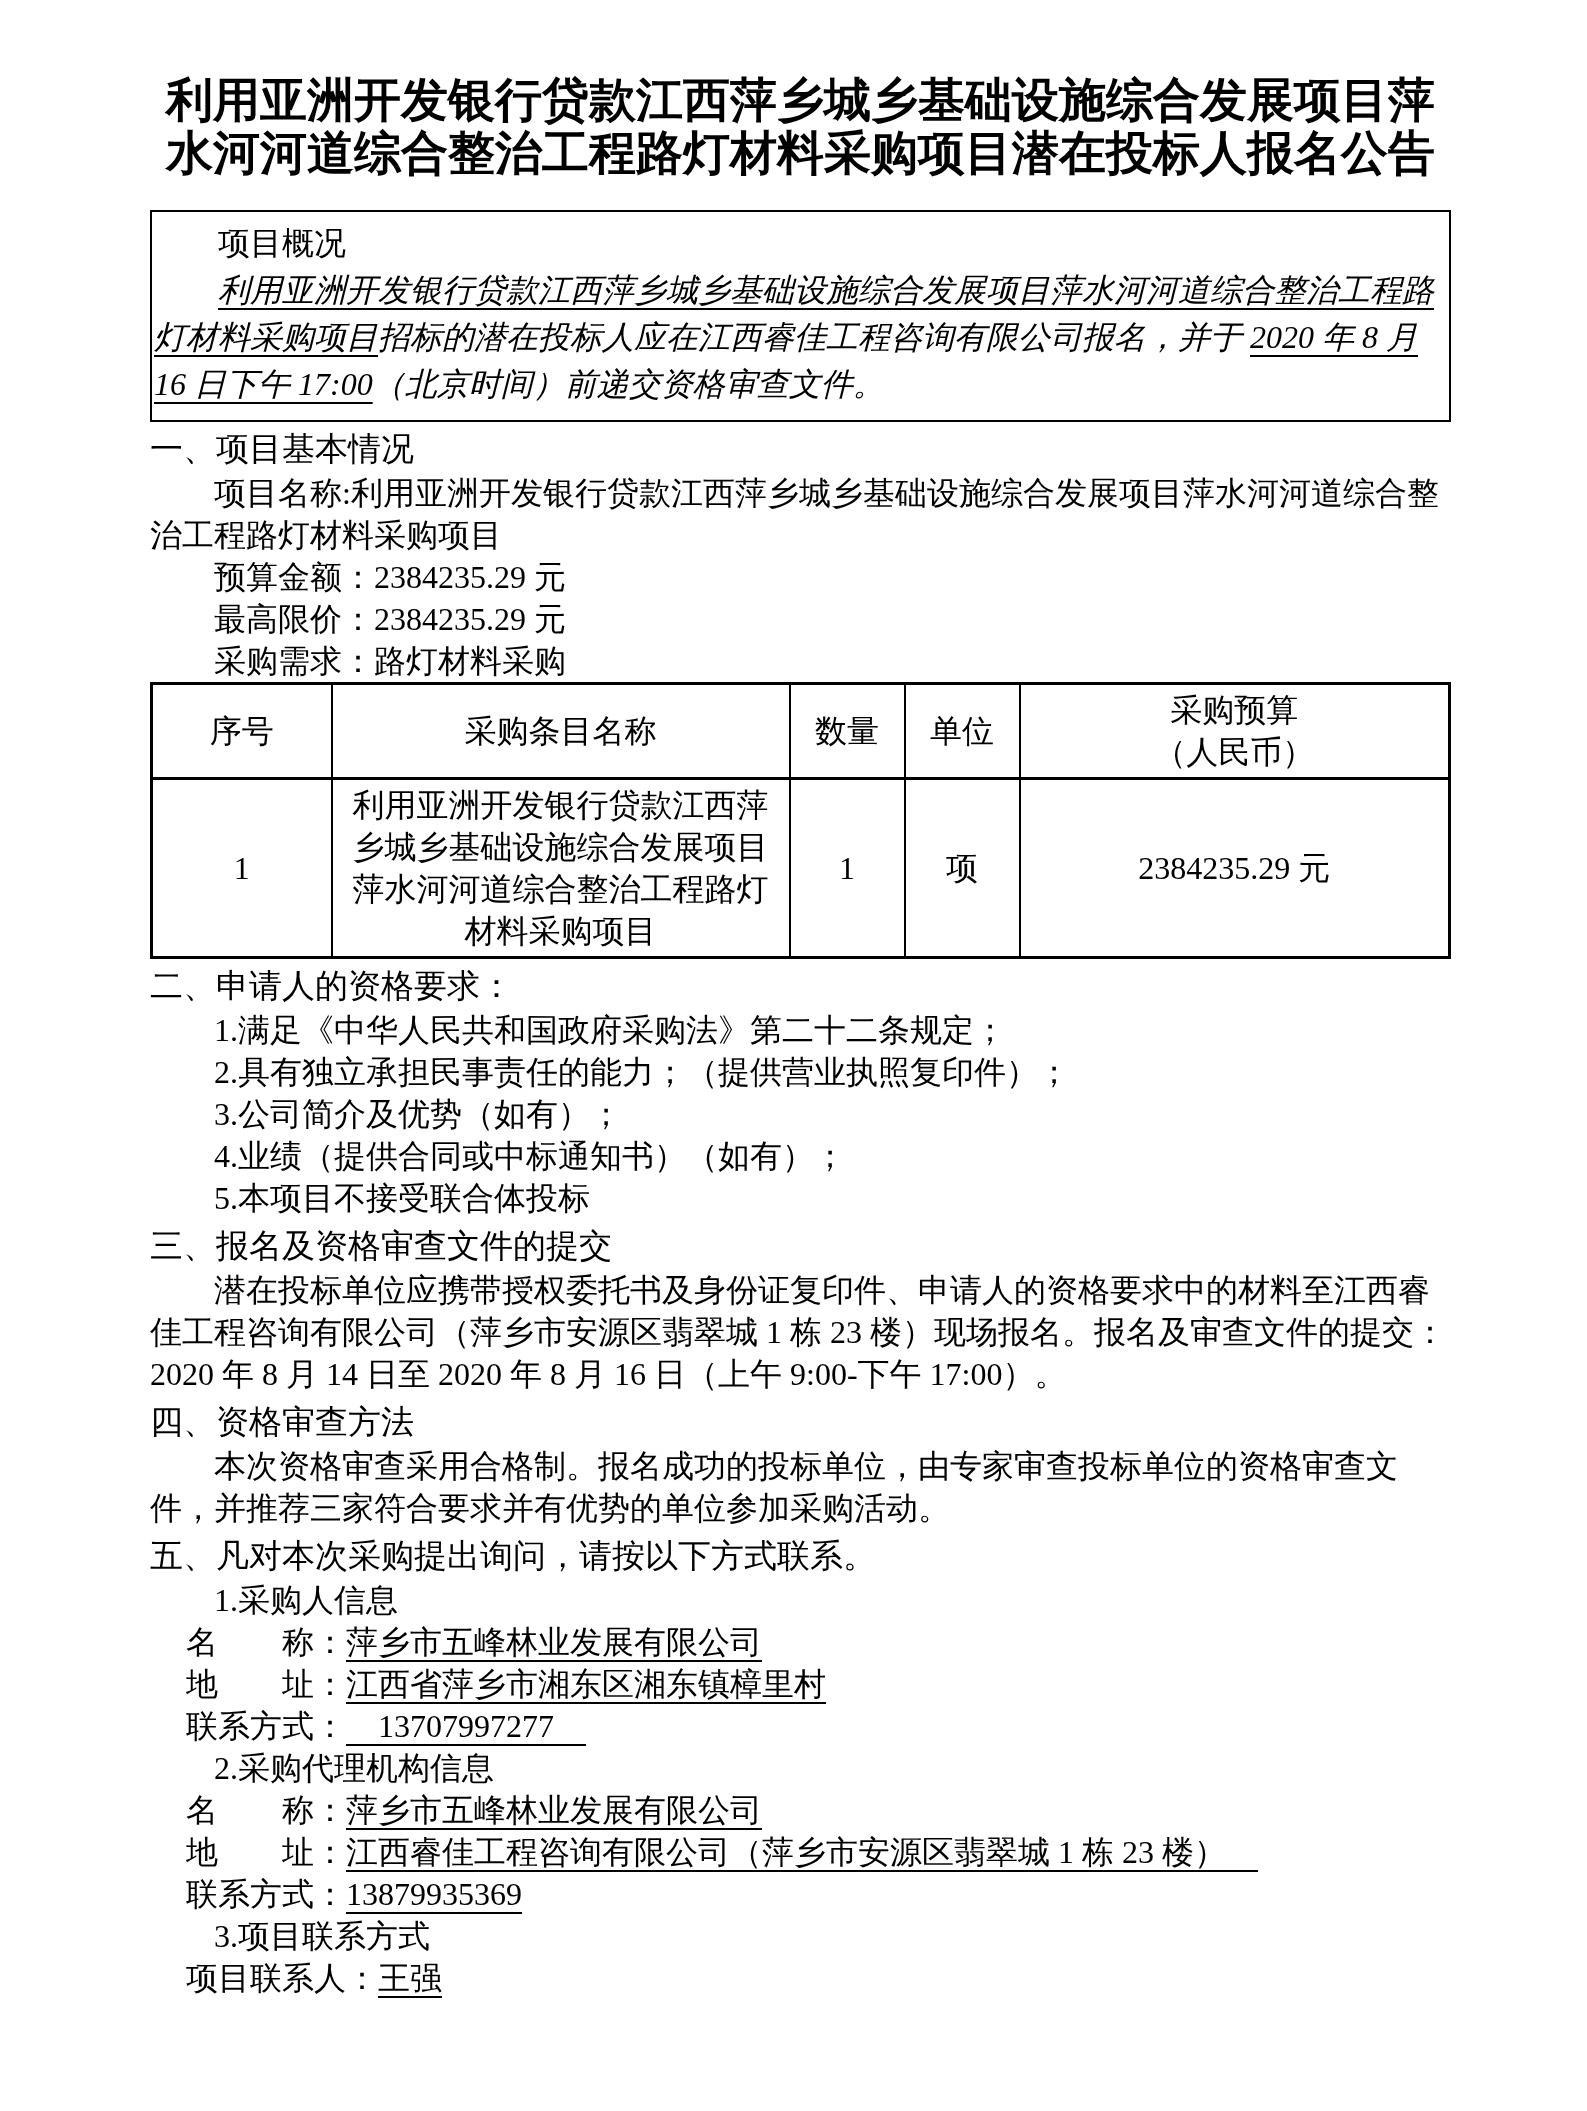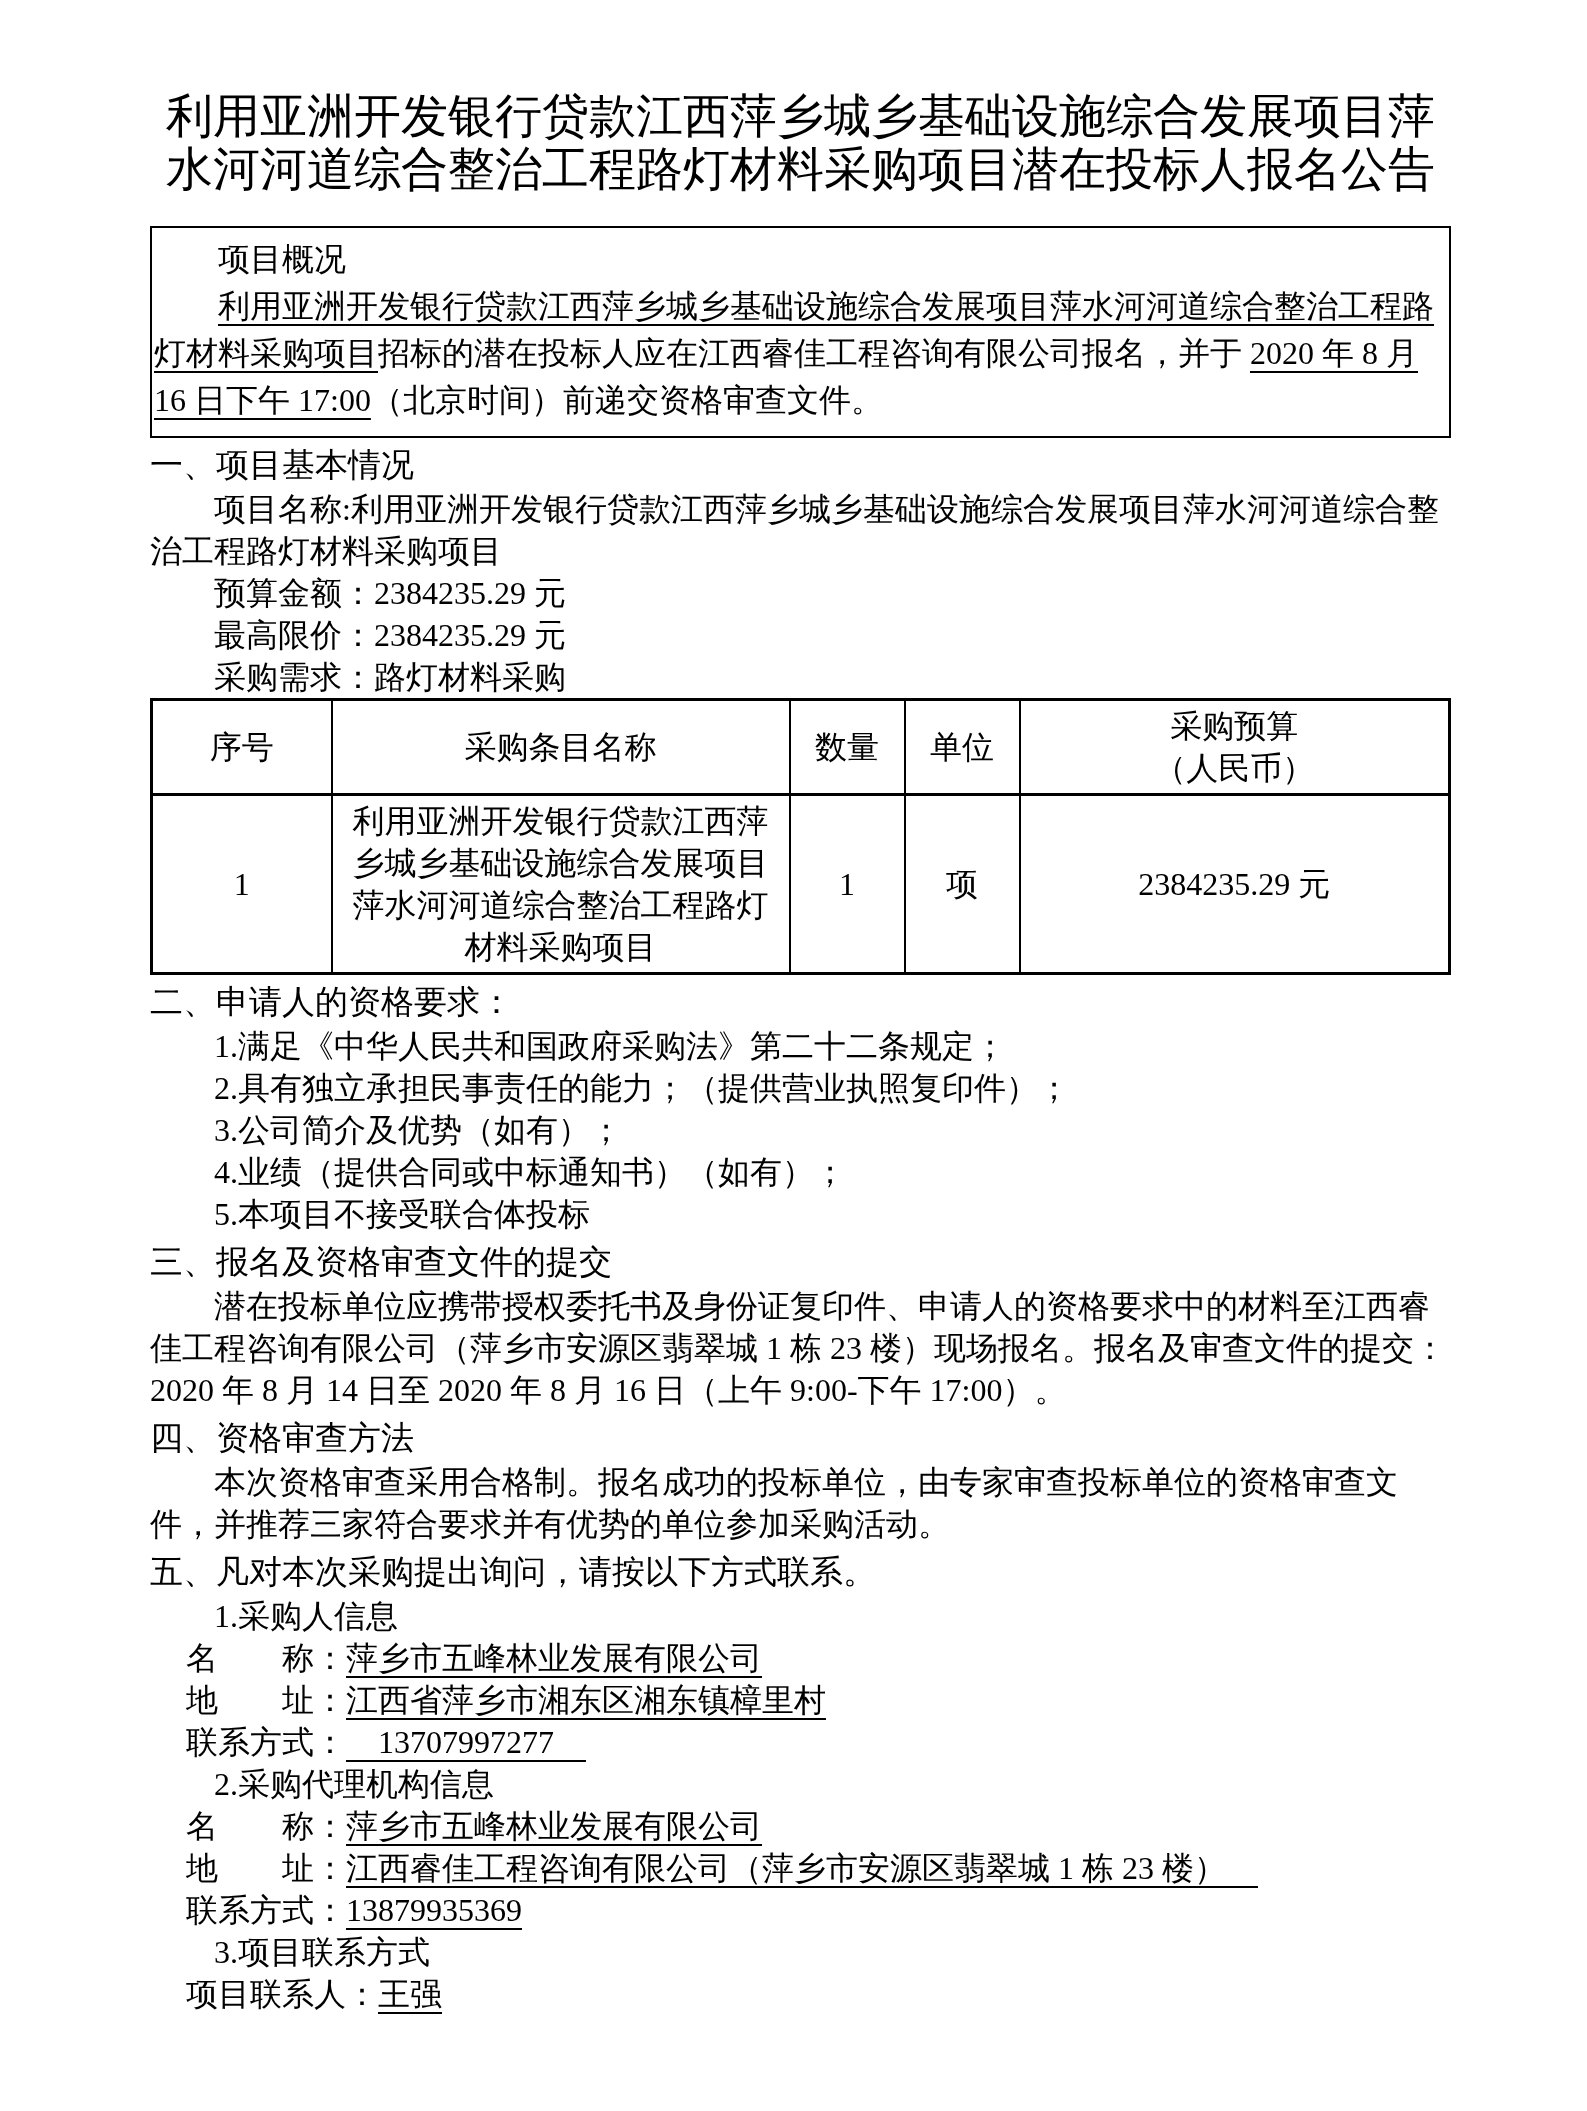--- a/index.html
+++ b/index.html
@@ -3,26 +3,26 @@
 <meta charset="utf-8">
 <style>
   html,body{margin:0;padding:0;background:#888;}
   .page{
     width:1587px;height:2111px;margin:0 auto;background:#ffffff;color:#000;
     font-family:"Liberation Serif","DejaVu Serif",serif;font-size:32px;
     position:relative;overflow:hidden;box-sizing:border-box;
   }
   .content{padding:74px 136px 0 150px;}
   .doc-title{
-    font-size:47px;line-height:53px;font-weight:normal;text-align:center;
-    margin:16px 0 30px 0;
+    font-size:47px;line-height:53px;font-weight:bold;text-align:center;
+    margin:0 0 30px 0;
   }
   .overview-box{border:2px solid #000;padding:8px 14px 12px 2px;line-height:47px;}
   .box-heading{text-indent:2em;}
-  .box-paragraph{text-indent:2em;}
+  .box-paragraph{text-indent:2em;font-style:italic;}
   .sec-heading{
     font-family:"Liberation Sans","DejaVu Sans",sans-serif;font-weight:normal;
     font-size:33px;line-height:46px;margin-top:4px;
   }
   .body-line{line-height:42px;}
   .indent{text-indent:2em;}
   .pad1{padding-left:64px;}
   .pad2{padding-left:36px;}
   .u{text-decoration:underline;text-decoration-thickness:2px;text-underline-offset:7px;}
   table.items{

